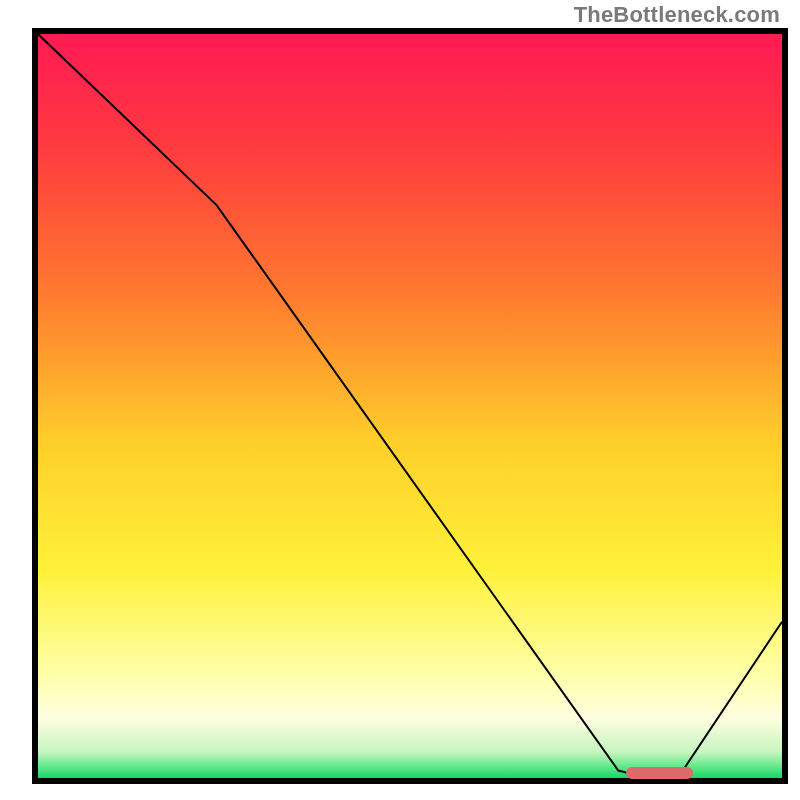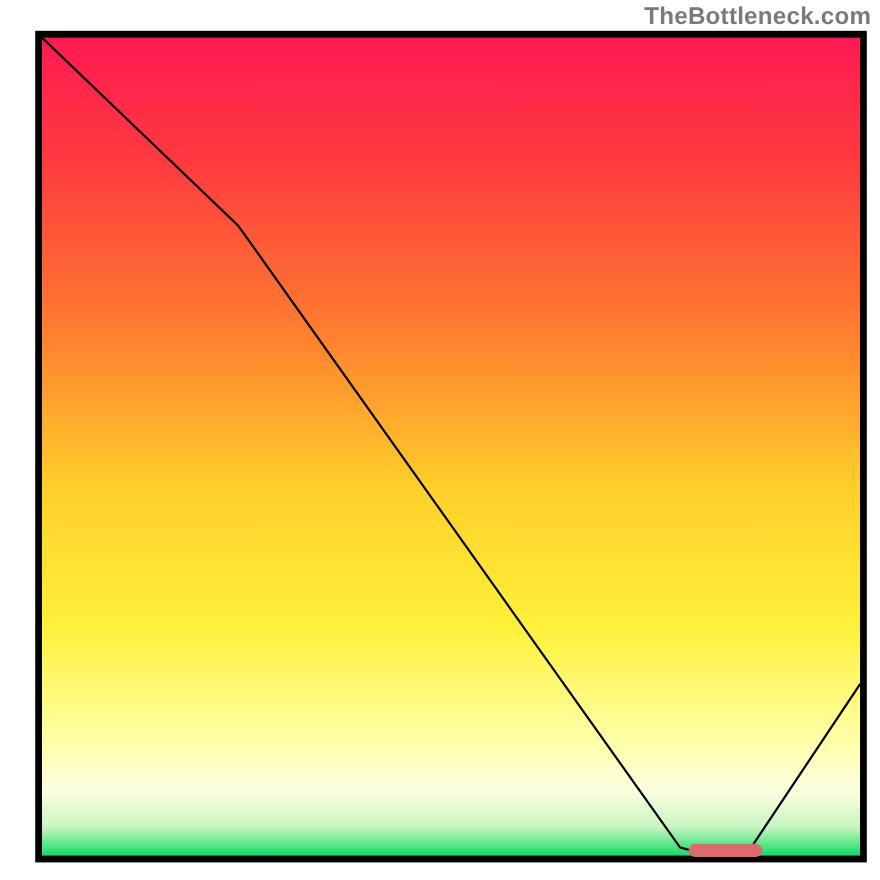--- a/index.html
+++ b/index.html
@@ -12,21 +12,21 @@
     font-family: Arial, Helvetica, sans-serif;
   }
   .container {
     position: relative;
     width: 800px;
     height: 800px;
   }
   .attribution {
     position: absolute;
     top: 2px;
-    right: 8px;
+    right: 20px;
     font-size: 22px;
     font-weight: 600;
     color: #7a7a7a;
     letter-spacing: 0.2px;
   }
   .plot-frame {
     position: absolute;
     left: 32px;
     top: 28px;
     width: 756px;

